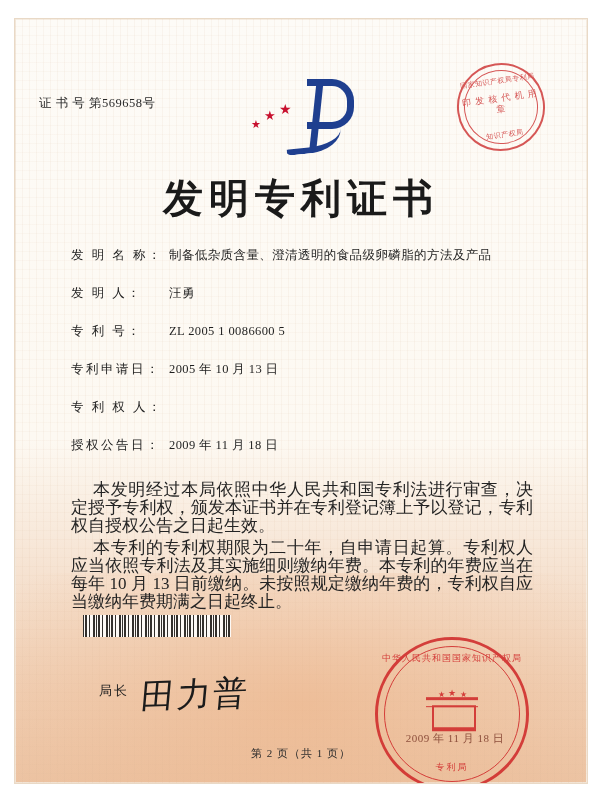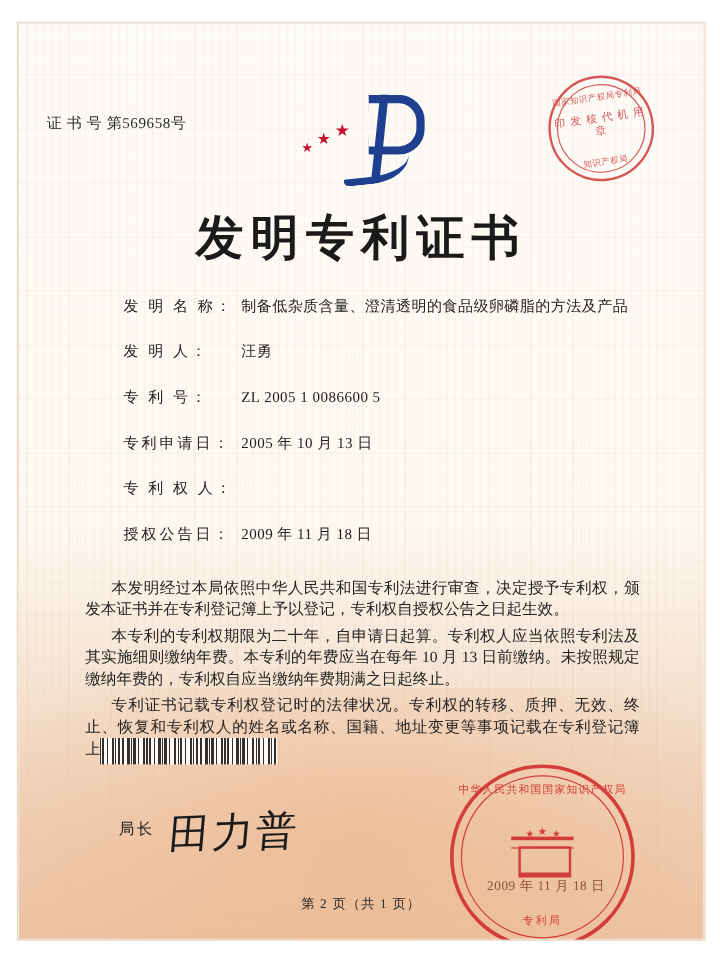--- a/index.html
+++ b/index.html
@@ -182,21 +182,20 @@
   }
 
   
   .fields {
     position: absolute;
     left: 56px;
     top: 228px;
     width: 470px;
     font-size: 12.5px;
     color: #1f1f1f;
-    margin-left: 32px;
   }
   .field {
     display: flex;
     align-items: baseline;
     margin-bottom: 21px;
   }
   .field .label {
     width: 98px;
     flex: 0 0 98px;
     letter-spacing: 2.5px;
@@ -206,21 +205,21 @@
     flex: 1 1 auto;
     letter-spacing: 0.4px;
   }
 
   
   .body-text {
     position: absolute;
     left: 56px;
     top: 462px;
     width: 462px;
-    font-size: 13px;
+    font-size: 17px;
     line-height: 18px;
     color: #242424;
     text-align: justify;
   }
   .body-text p {
     margin: 0 0 4px 0;
     text-indent: 22px;
   }
 
   
@@ -408,21 +407,20 @@
         </div>
         <div class="field">
           <div class="label">授权公告日：</div>
           <div class="value">2009 年 11 月 18 日</div>
         </div>
       </div>
 
       <div class="body-text">
         <p>本发明经过本局依照中华人民共和国专利法进行审查，决定授予专利权，颁发本证书并在专利登记簿上予以登记，专利权自授权公告之日起生效。</p>
         <p>本专利的专利权期限为二十年，自申请日起算。专利权人应当依照专利法及其实施细则缴纳年费。本专利的年费应当在每年 10 月 13 日前缴纳。未按照规定缴纳年费的，专利权自应当缴纳年费期满之日起终止。</p>
-        <p>专利证书记载专利权登记时的法律状况。专利权的转移、质押、无效、终止、恢复和专利权人的姓名或名称、国籍、地址变更等事项记载在专利登记簿上。</p>
       </div>
 
       <div class="barcode"></div>
 
       <div class="sign-row">
         <div class="sign-label">局长</div>
         <div class="signature">田力普</div>
       </div>
 
       <div class="seal">

